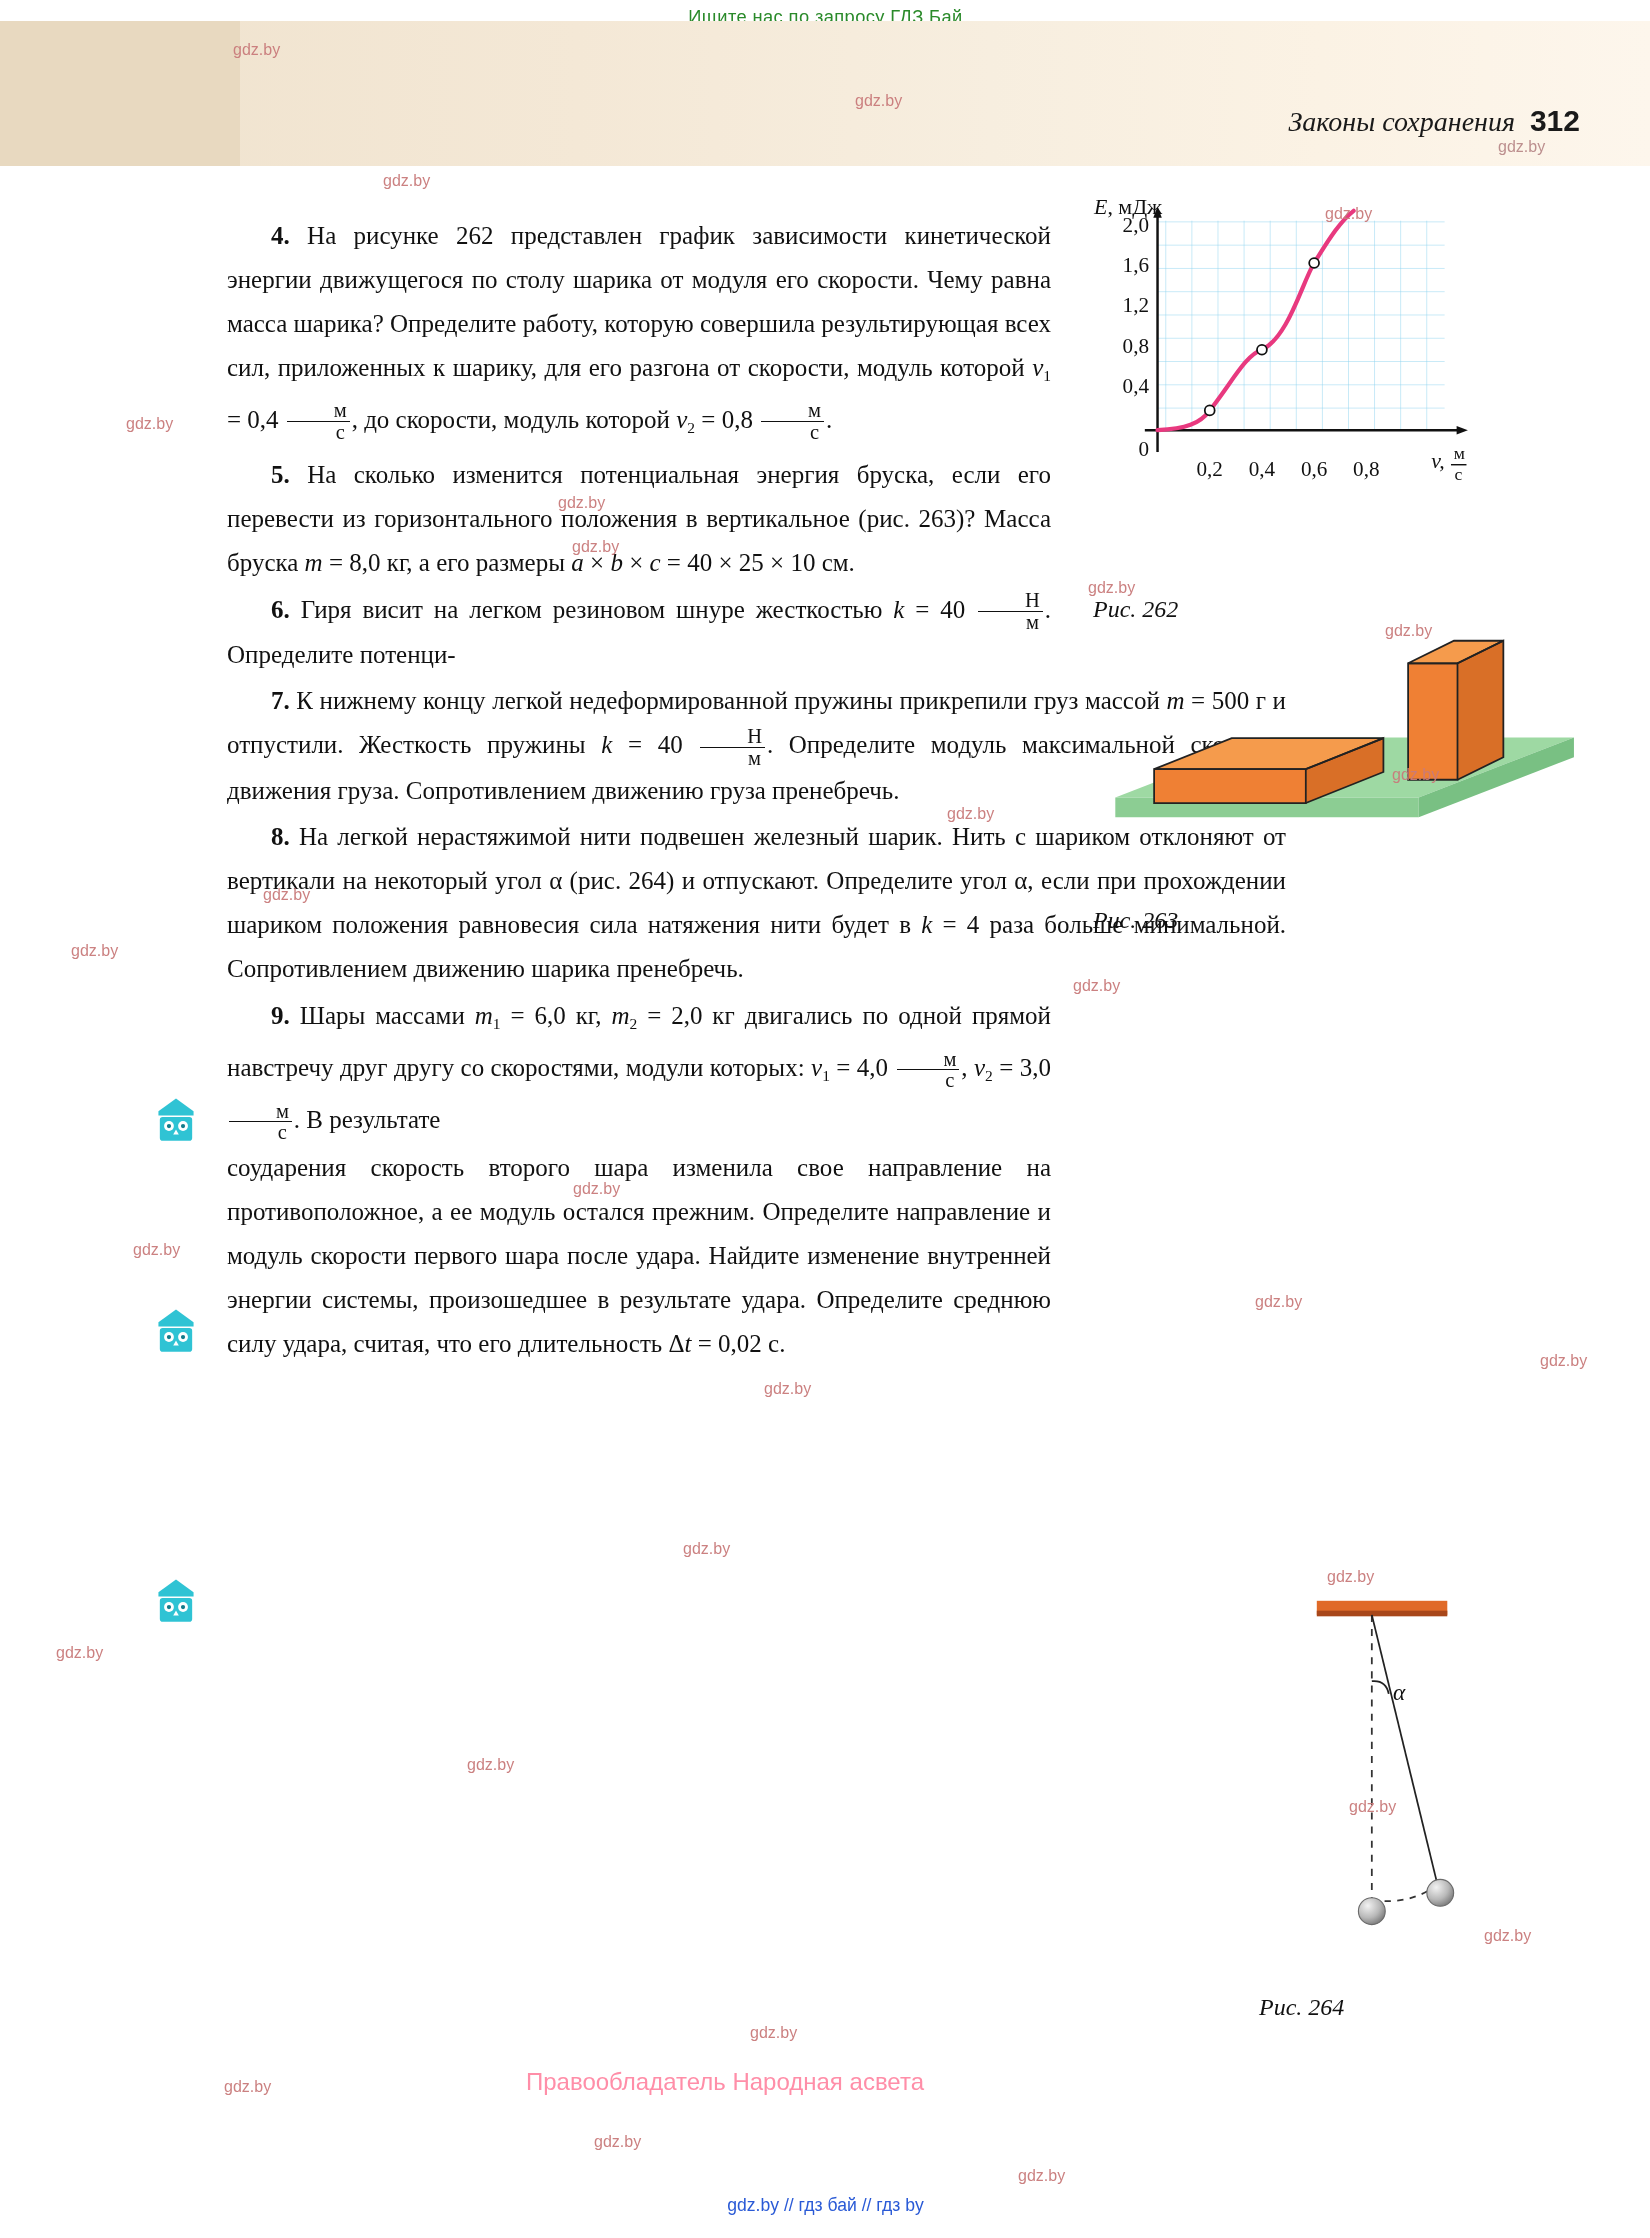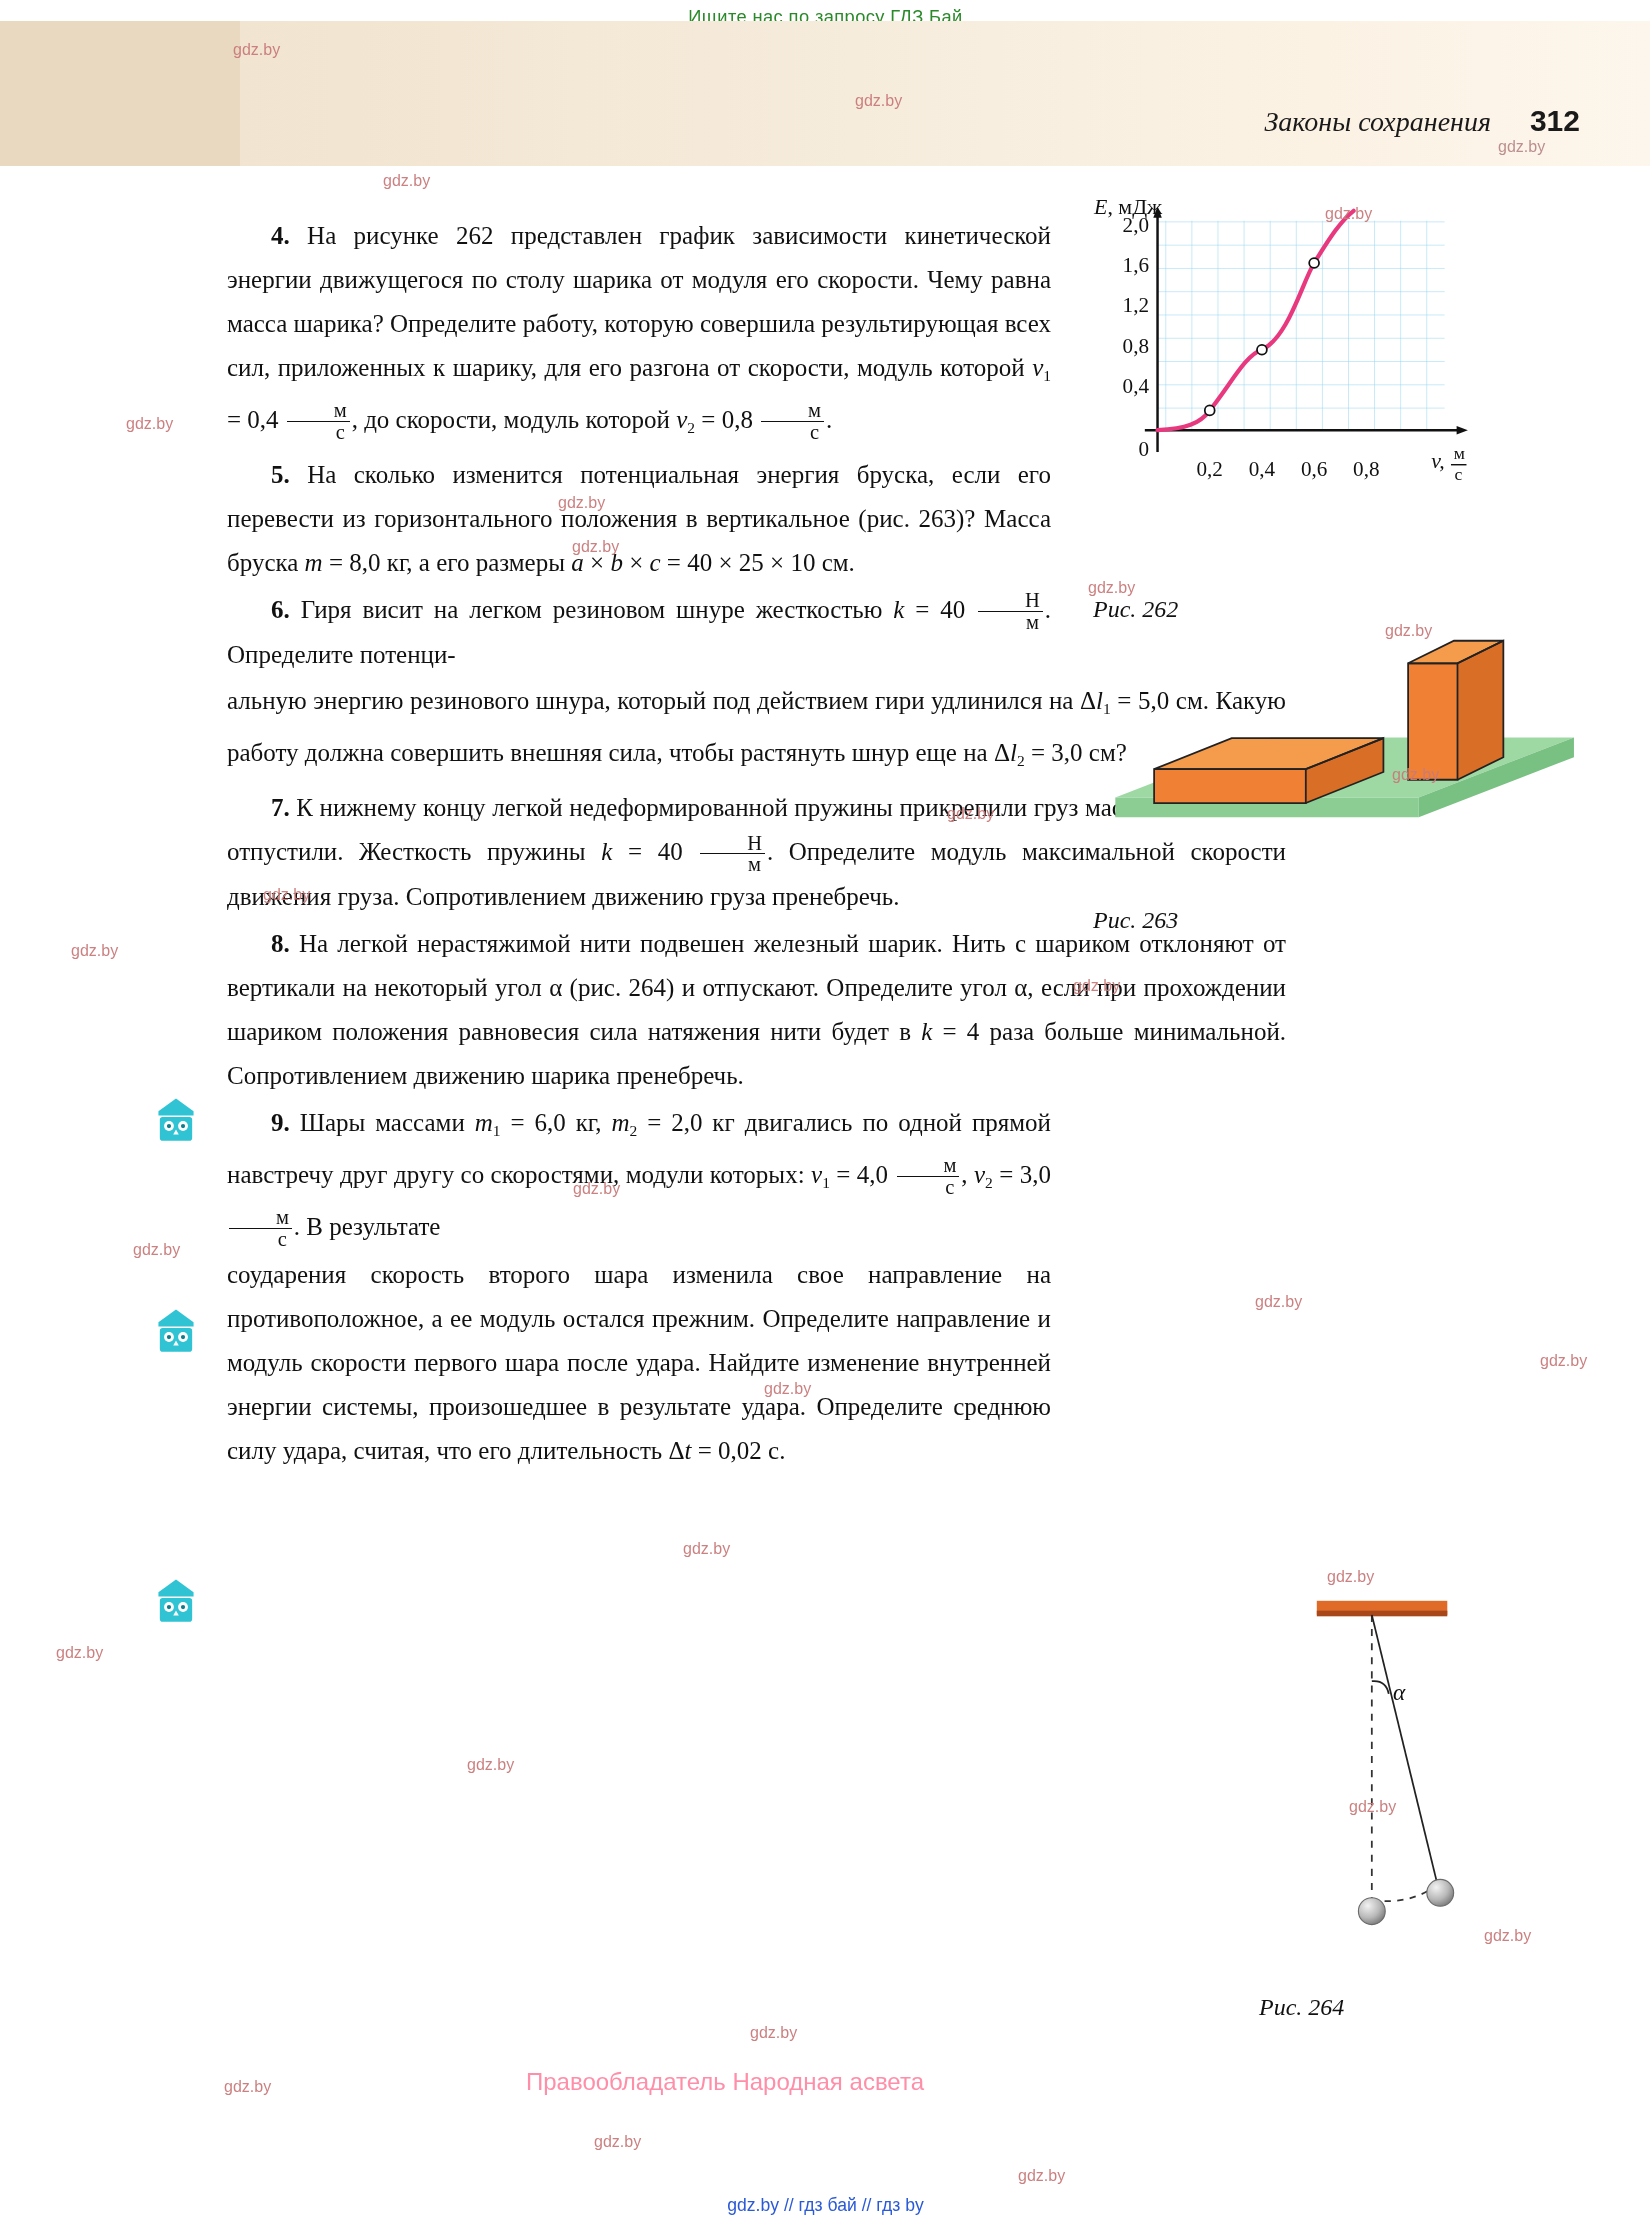--- a/index.html
+++ b/index.html
@@ -37,21 +37,21 @@
   }
   .headband-left {
     position: absolute;
     top: 21px; left: 0;
     width: 240px; height: 145px;
     background: #e8d9c0;
   }
   .header-title {
     position: absolute;
     top: 106px;
-    right: 160px;
+    right: 136px;
     font-style: italic;
     font-size: 28px;
     color: #1a1a1a;
     white-space: nowrap;
   }
   .page-number {
     position: absolute;
     top: 104px;
     right: 71px;
     font-family: "Liberation Sans", sans-serif;
@@ -176,23 +176,20 @@
   </p>
 
   <p class="para narrow indent">
     <span class="num">5.</span>
     На сколько изменится потенциальная энергия бруска, если его перевести из горизонтального положения в вертикальное (рис. 263)? Масса бруска <span class="it">m</span> = 8,0 кг, а его размеры <span class="it">a</span> × <span class="it">b</span> × <span class="it">c</span> = 40 × 25 × 10 см.
   </p>
 
   <p class="para narrow indent">
     <span class="num">6.</span>
     Гиря висит на легком резиновом шнуре жесткостью <span class="it">k</span> = 40 <span class="frac"><span class="top">Н</span><span class="bot">м</span></span>. Определите потенци-
-  </p>
-  <p class="para wide">
-    альную энергию резинового шнура, который под действием гири удлинился на Δ<span class="it">l</span><sub>1</sub> = 5,0 см. Какую работу должна совершить внешняя сила, чтобы растянуть шнур еще на Δ<span class="it">l</span><sub>2</sub> = 3,0 см?
   </p>
 
   <p class="para wide indent">
     <span class="num">7.</span>
     К нижнему концу легкой недеформированной пружины прикрепили груз массой <span class="it">m</span> = 500 г и отпустили. Жесткость пружины <span class="it">k</span> = 40 <span class="frac"><span class="top">Н</span><span class="bot">м</span></span>. Определите модуль максимальной скорости движения груза. Сопротивлением движению груза пренебречь.
   </p>
 
   <p class="para wide indent">
     <span class="num">8.</span>
     На легкой нерастяжимой нити подвешен железный шарик. Нить с шариком отклоняют от вертикали на некоторый угол α (рис. 264) и отпускают. Определите угол α, если при прохождении шариком положения равновесия сила натяжения нити будет в <span class="it">k</span> = 4 раза больше минимальной. Сопротивлением движению шарика пренебречь.

